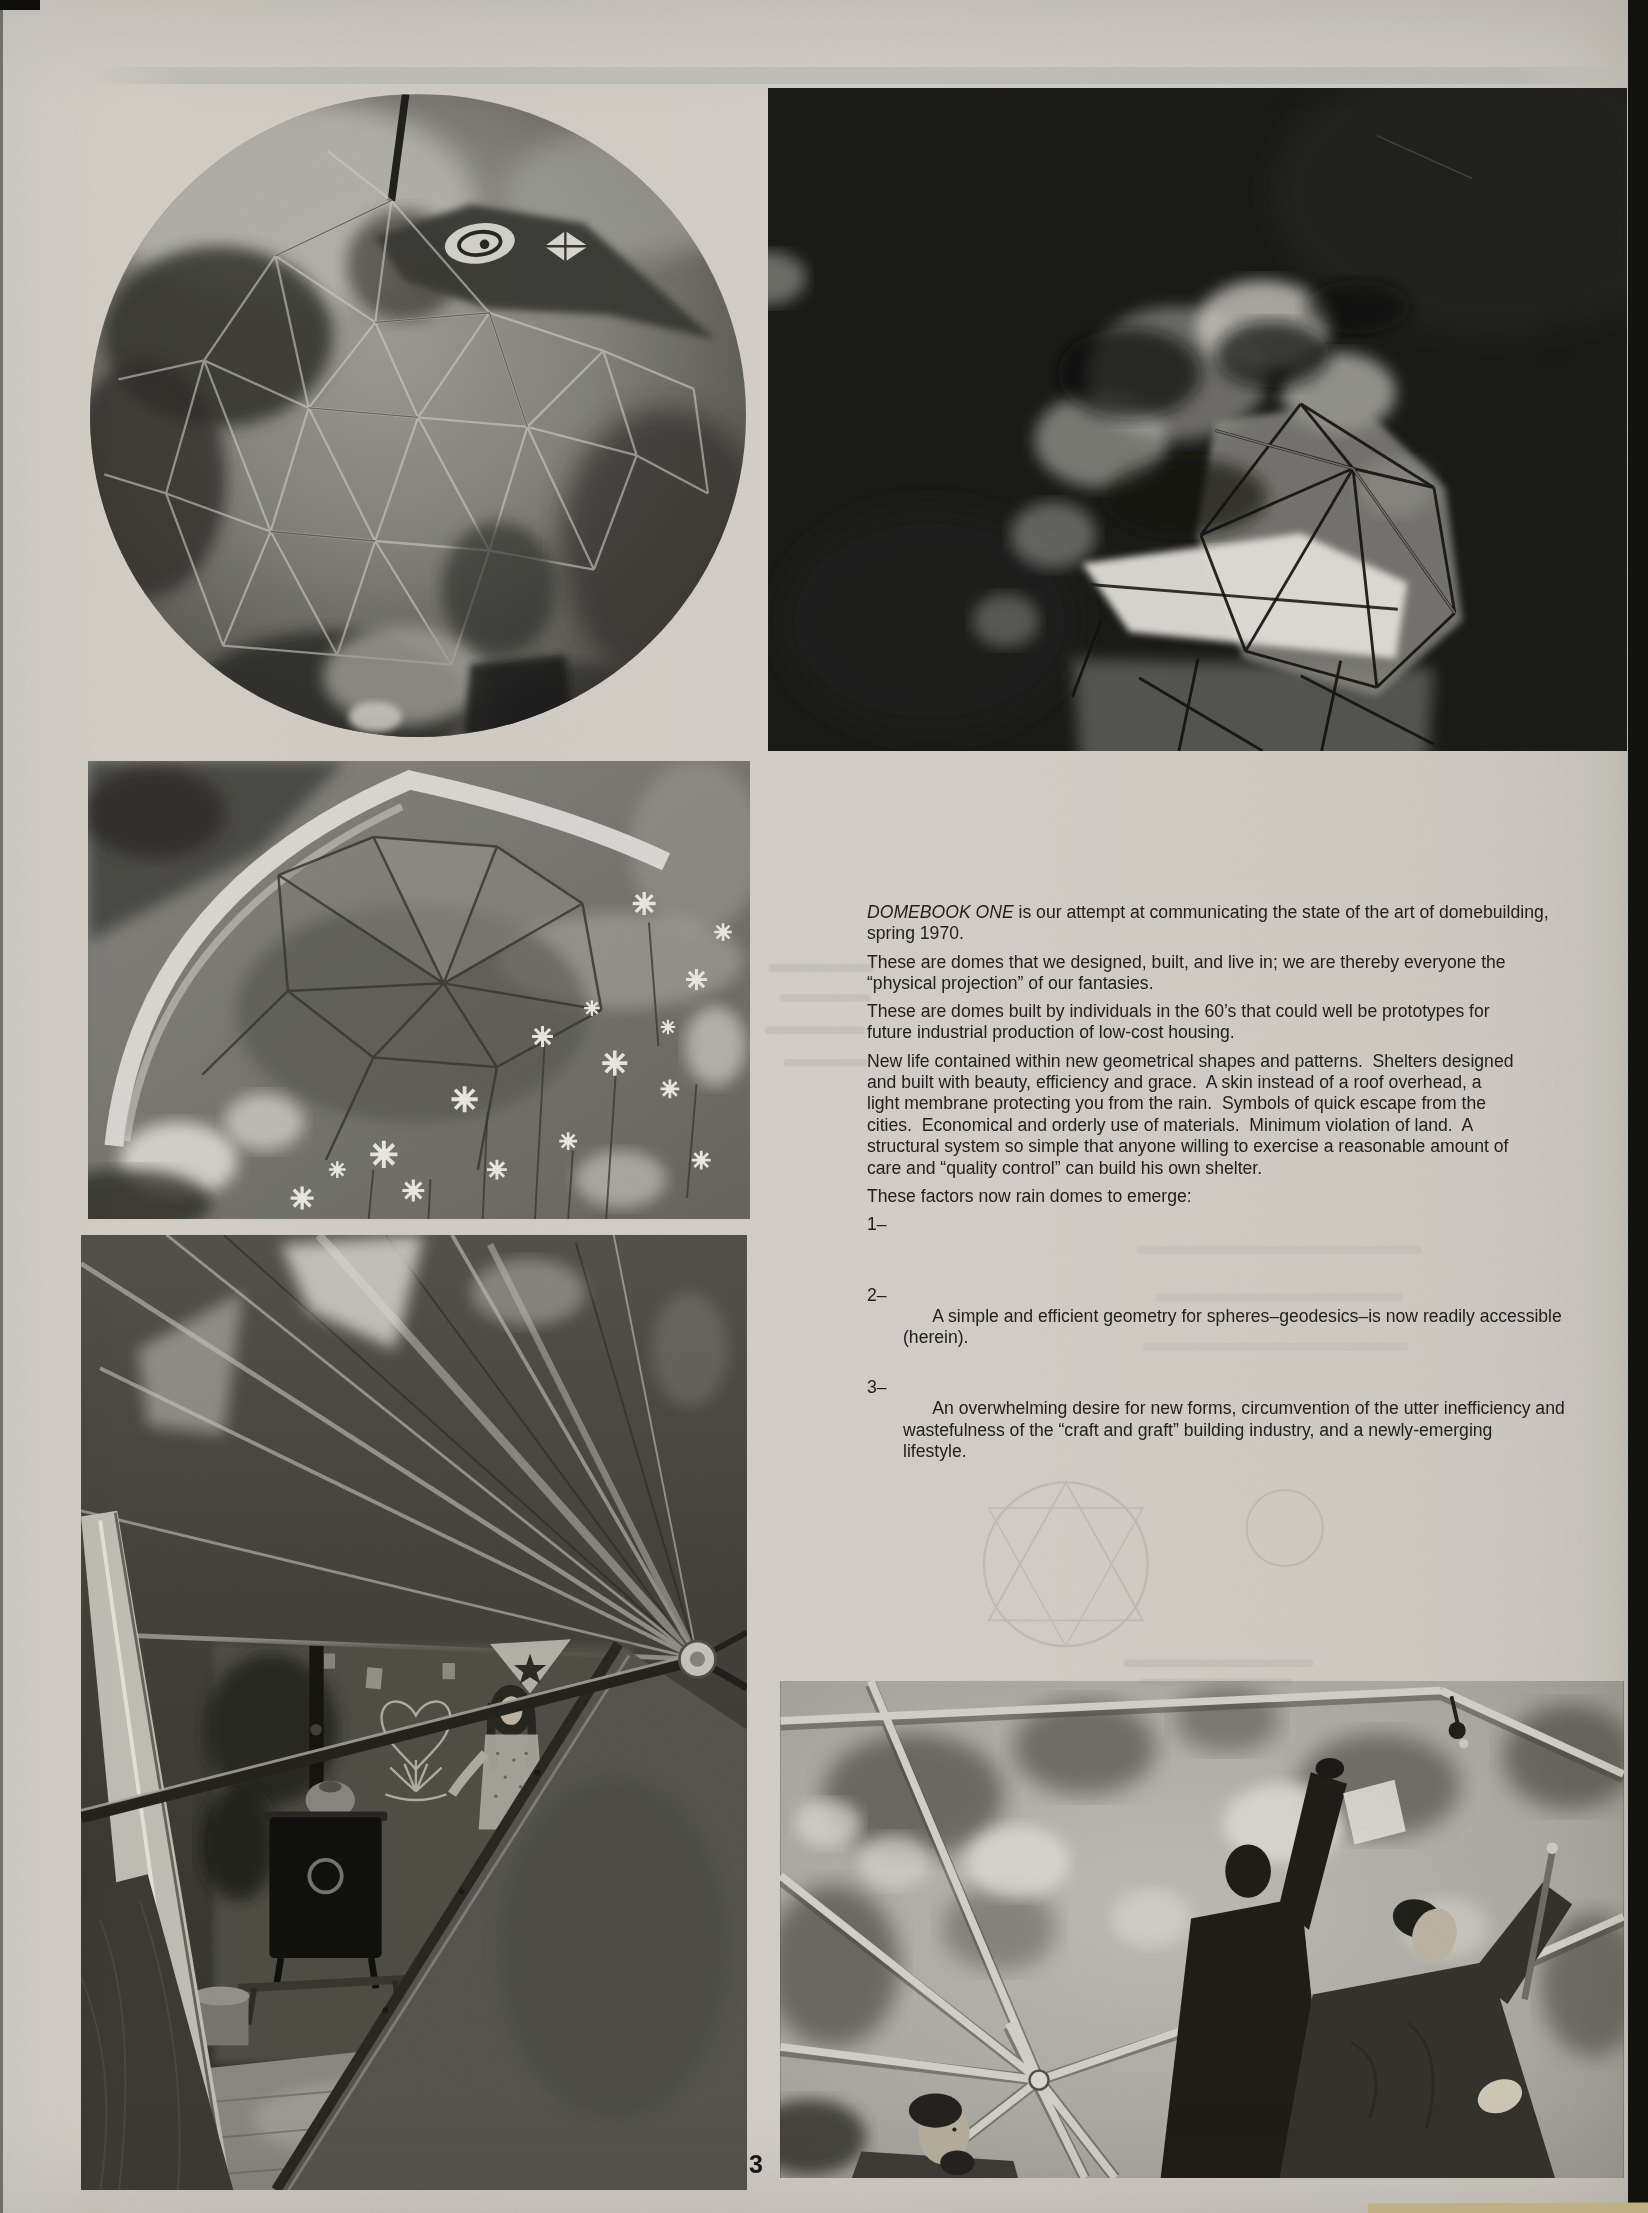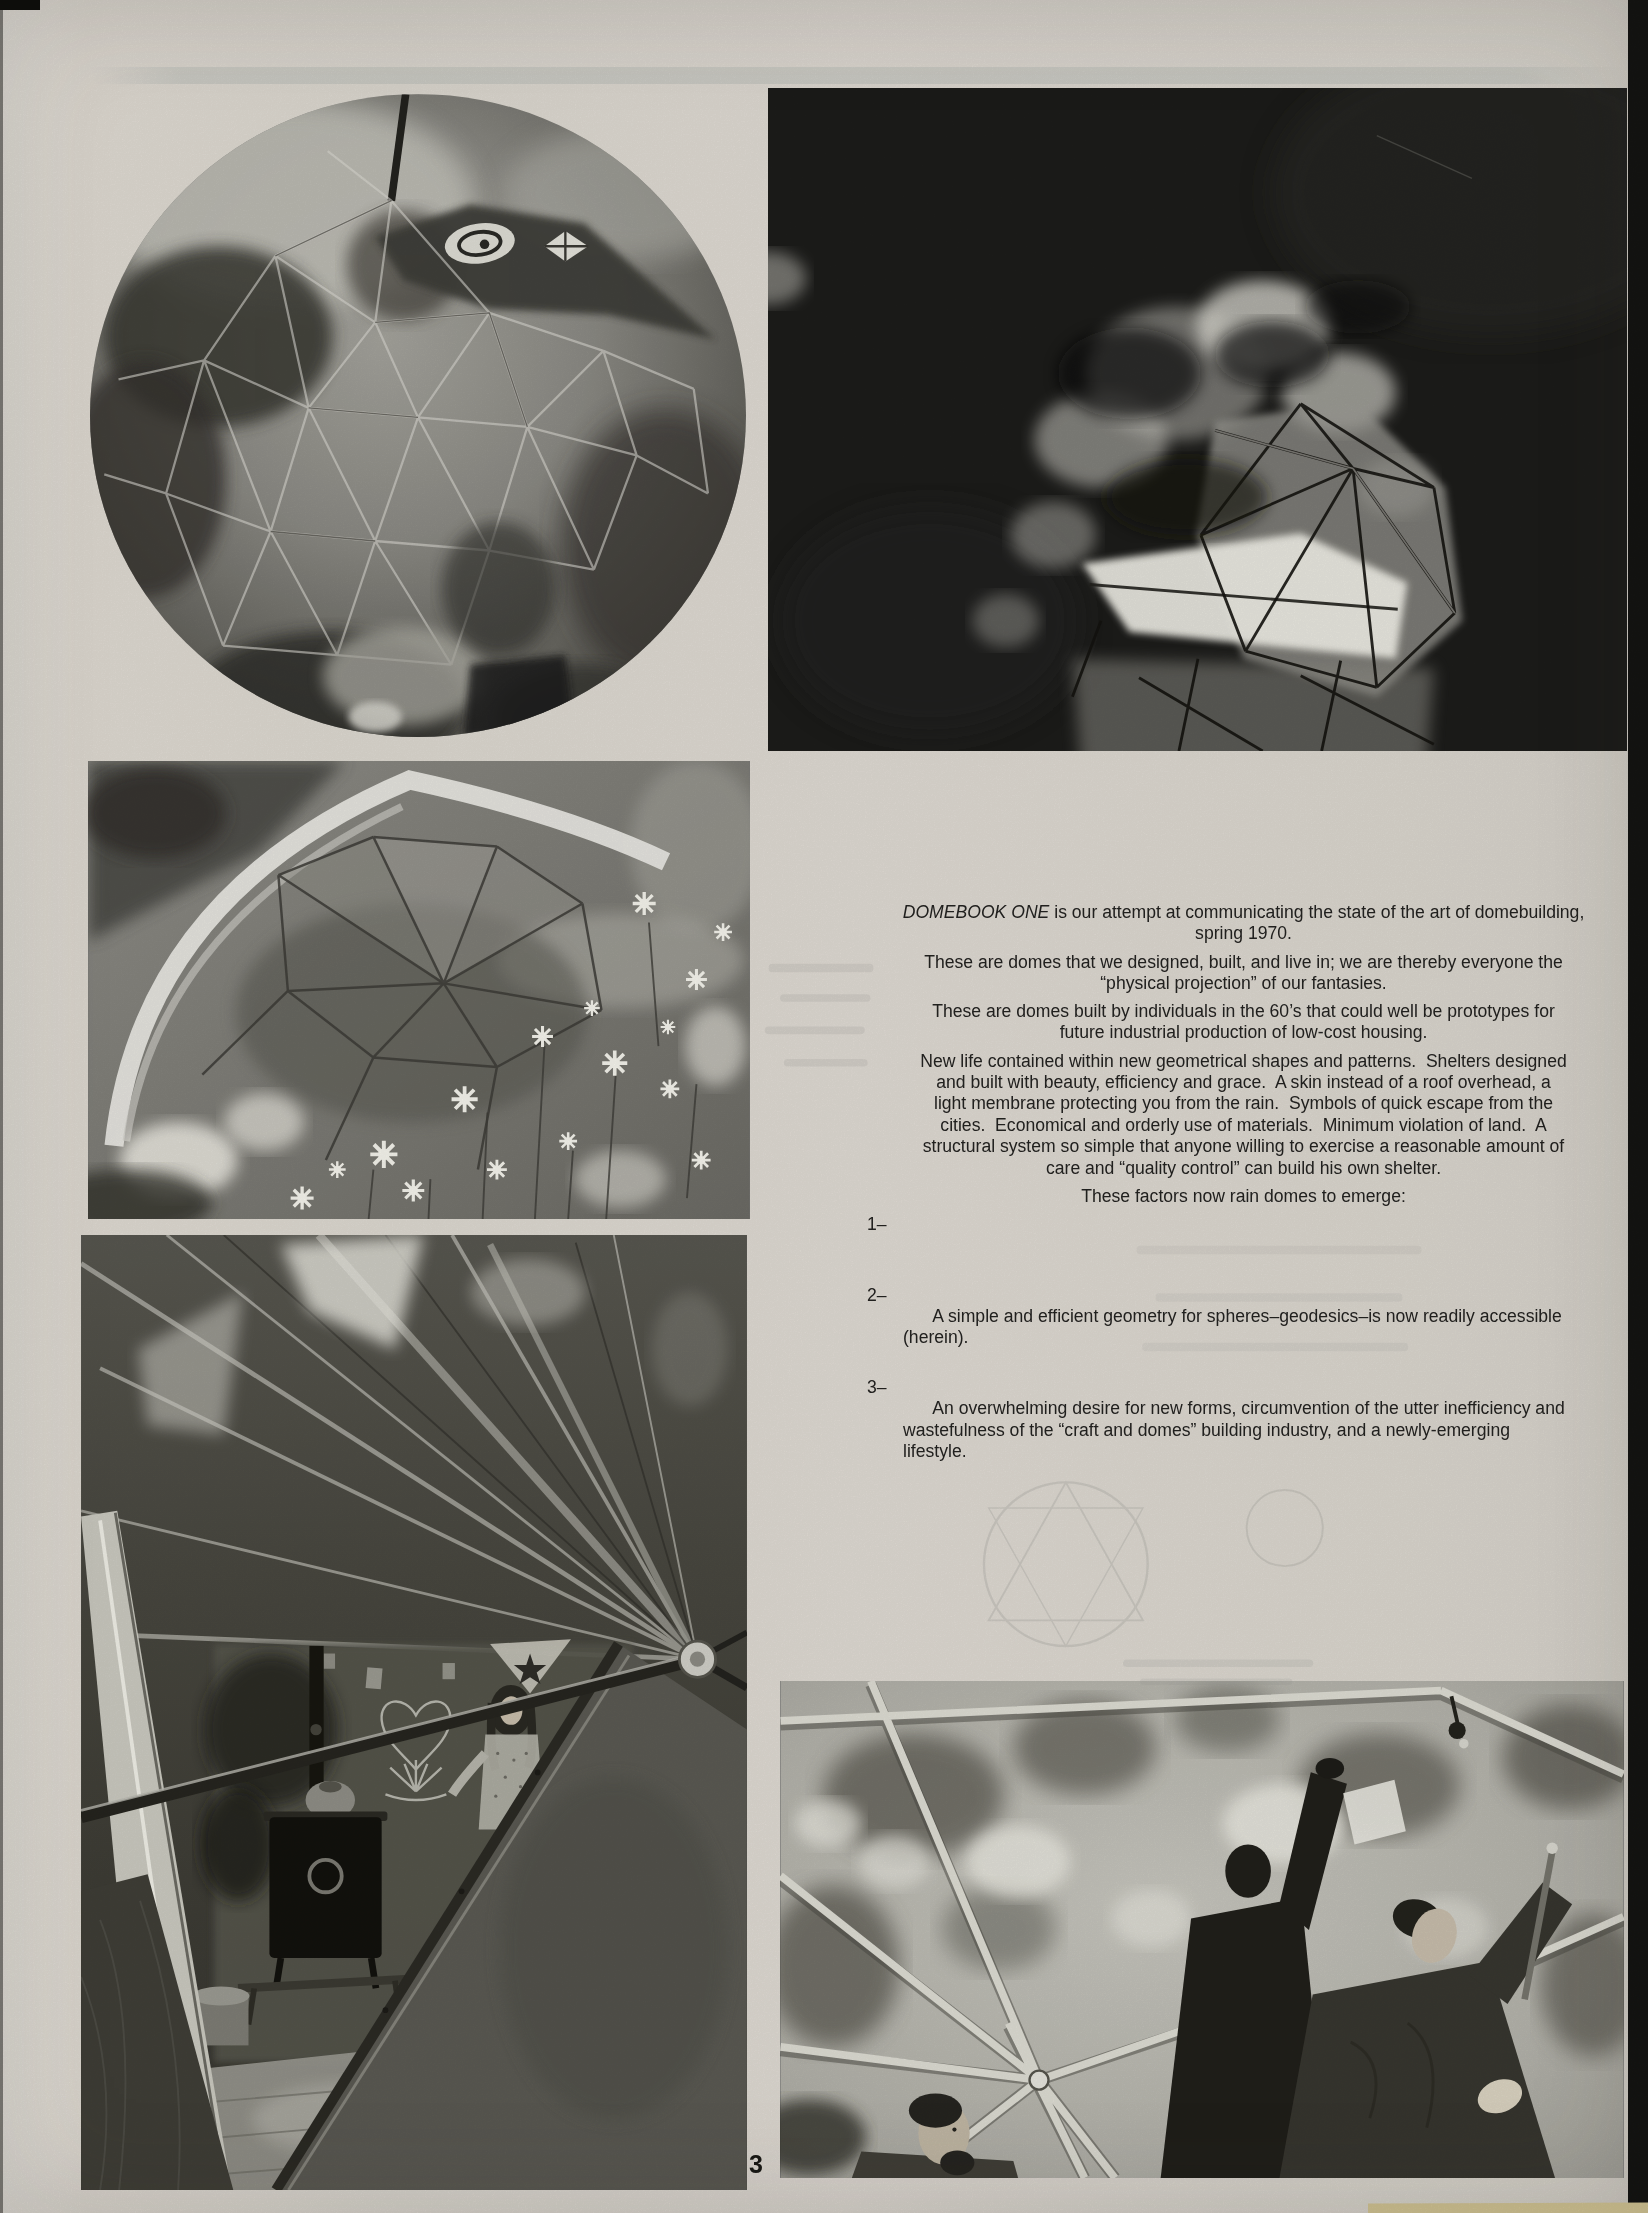--- a/index.html
+++ b/index.html
@@ -10,21 +10,21 @@
     box-shadow:inset 0 0 114px rgba(60,58,50,.18);}
   .photo{position:absolute;overflow:hidden;background:#777;}
   .photo svg{display:block;width:100%;height:100%;}
   .ph-fisheye{left:90px;top:94px;width:656px;height:643px;border-radius:50%;background:transparent;}
   .ph-dark{left:768px;top:88px;width:859px;height:663px;}
   .ph-flowers{left:88px;top:761px;width:662px;height:458px;}
   .ph-interior{left:81px;top:1235px;width:666px;height:955px;}
   .ph-construction{left:780px;top:1681px;width:844px;height:497px;}
   .tb{position:absolute;left:867px;top:902px;width:753px;
     font-size:17.6px;line-height:21.4px;letter-spacing:0px;}
-  .tb p{margin:0 0 6.7px 0;white-space:pre-wrap;text-align:center;}
+  .tb p{margin:0 0 6.7px 0;white-space:pre-wrap;}
   .t-ital{font-style:italic;}
   .manifesto{}
   .factor{position:relative;padding-left:36px;margin:0 0 6.7px 0;white-space:pre-wrap;}
   .fnum{position:absolute;left:0;top:0;}
   .pagenum{position:absolute;left:749px;top:2150px;font-size:25px;font-weight:bold;color:#1a1916;}
   .edge-left{position:absolute;left:0;top:0;width:2.9px;height:2213px;background:rgba(48,46,42,.55);z-index:8;}
   .corner-mark{position:absolute;left:0;top:0;width:40px;height:9.5px;background:#0e0e0c;z-index:9;}
   .edge-right{position:absolute;left:1628px;top:0;width:20px;height:2213px;background:#141412;z-index:8;}
   .next-page-edge{position:absolute;left:1368px;top:2203px;width:281px;height:10.5px;background:#c8bb8d;transform:rotate(-.25deg);z-index:9;}
   .bleed-band{position:absolute;left:90px;top:67px;width:1534px;height:17px;opacity:.5;border-radius:2.9px;
@@ -413,21 +413,21 @@
     <p>These factors now rain domes to emerge:</p>
     <div class="factor">
       <span class="fnum">1–</span>
     </div>
     <div class="factor">
       <span class="fnum">2–</span><span>A simple and efficient geometry for spheres–geodesics–is now readily accessible
 (herein).</span>
     </div>
     <div class="factor">
       <span class="fnum">3–</span><span>An overwhelming desire for new forms, circumvention of the utter inefficiency and
-wastefulness of the “craft and domes” building industry, and a newly-emerging
+wastefulness of the “craft and graft” building industry, and a newly-emerging
 lifestyle.</span>
     </div>
   </div>
 
   <svg class="ghost" style="left:885px;top:1469px;" width="533" height="238" viewBox="0 0 560 250">
     <g stroke="#9a9b95" fill="none" opacity=".28">
       <circle cx="190" cy="100" r="86" stroke-width="2.5"></circle>
       <path d="M190,14 L271,159 L109,159 Z" stroke-width="2"></path>
       <path d="M190,186 L109,41 L271,41 Z" stroke-width="1.5"></path>
       <circle cx="420" cy="62" r="40" stroke-width="2"></circle>

